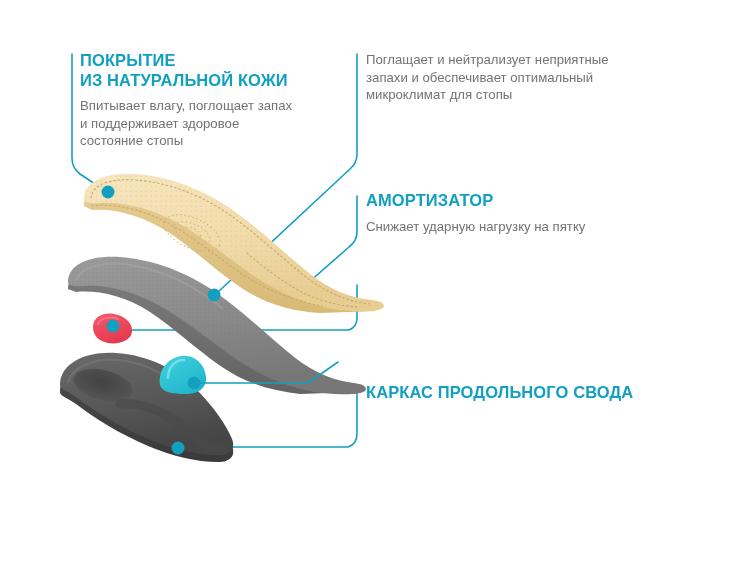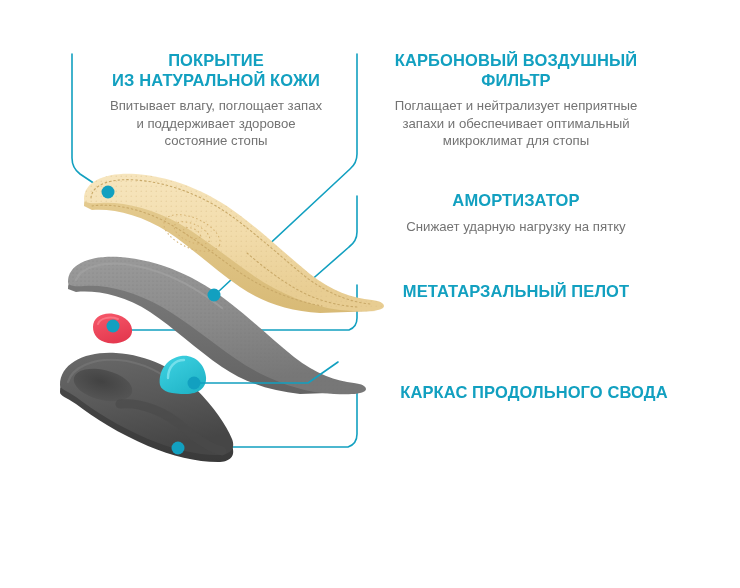--- a/index.html
+++ b/index.html
@@ -18,21 +18,20 @@
   #artwork {
     position: absolute;
     left: 0;
     top: 0;
     width: 740px;
     height: 588px;
   }
   .callout {
     position: absolute;
     box-sizing: border-box;
-    text-align: center;
   }
   .callout .c-head {
     color: #12a0c0;
     font-size: 16.5px;
     font-weight: bold;
     line-height: 19.5px;
     letter-spacing: 0.1px;
     margin: 0 0 7px 0;
     white-space: pre-line;
   }
@@ -42,21 +41,21 @@
     line-height: 17.5px;
     margin: 0;
     white-space: pre-line;
   }
   
   #callout-leather { left: 80px; top: 51px; width: 272px; }
   
   #callout-carbon  { left: 366px; top: 51px; width: 300px; }
   #callout-shock   { left: 366px; top: 191px; width: 300px; }
   #callout-metatarsal { left: 366px; top: 282px; width: 300px; }
-  #callout-arch    { left: 374px; top: 383px; width: 320px; }
+  #callout-arch    { left: 366px; top: 383px; width: 320px; }
 </style>
 </head>
 <body>
 
 <div id="page">
 
   <svg id="artwork" viewBox="0 0 740 588" width="740" height="588" xmlns="http://www.w3.org/2000/svg">
 
     <defs>
       <linearGradient id="gradLeather" x1="0" y1="0" x2="0.35" y2="1">
@@ -246,33 +245,30 @@
 
   <div class="callout" id="callout-leather">
     <div class="c-head">ПОКРЫТИЕ
 ИЗ НАТУРАЛЬНОЙ КОЖИ</div>
     <div class="c-body">Впитывает влагу, поглощает запах
 и поддерживает здоровое
 состояние стопы</div>
   </div>
 
   <div class="callout" id="callout-carbon">
-    <div class="c-head">КАРБОНОВЫЙ ВОЗДУШНЫЙ
-ФИЛЬТР</div>
     <div class="c-body">Поглащает и нейтрализует неприятные
 запахи и обеспечивает оптимальный
 микроклимат для стопы</div>
   </div>
 
   <div class="callout" id="callout-shock">
     <div class="c-head">АМОРТИЗАТОР</div>
     <div class="c-body">Снижает ударную нагрузку на пятку</div>
   </div>
 
   <div class="callout" id="callout-metatarsal">
-    <div class="c-head">МЕТАТАРЗАЛЬНЫЙ ПЕЛОТ</div>
   </div>
 
   <div class="callout" id="callout-arch">
     <div class="c-head">КАРКАС ПРОДОЛЬНОГО СВОДА</div>
   </div>
 
 </div>
 
 </body></html>

